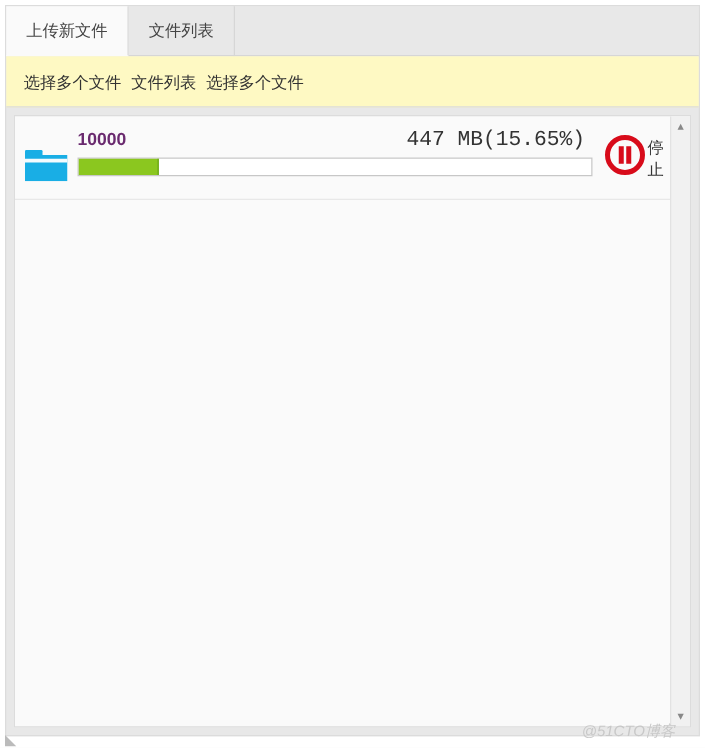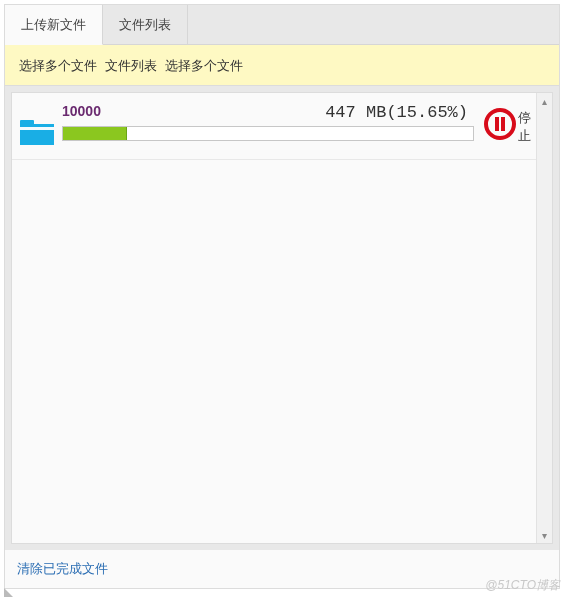--- a/index.html
+++ b/index.html
@@ -157,21 +157,21 @@
       padding: 10px 12px;
     }
     .clear-link {
       color: #2a6db3;
       cursor: pointer;
       text-decoration: none;
       font-size: 13px;
     }
     .watermark {
       position: absolute;
-      right: 4px;
+      right: 24px;
       bottom: 4px;
       color: #c8c8c8;
       font-size: 12px;
       font-style: italic;
     }
     .bl-tri {
       position: absolute;
       left: 4px;
       bottom: 1px;
       width: 0;
@@ -234,20 +234,17 @@
         <span class="stop-label">停止</span>
       </div>
     </div>
 
     <div class="scrollbar">
       <div class="sb-arrow">▴</div>
       <div class="sb-arrow">▾</div>
     </div>
   </div>
 
-  <div class="footer">
-    <a class="clear-link">清除已完成文件</a>
-  </div>
 
 </div>
 
 <div class="bl-tri"></div>
 <div class="watermark">@51CTO博客</div>
 
 </body></html>

